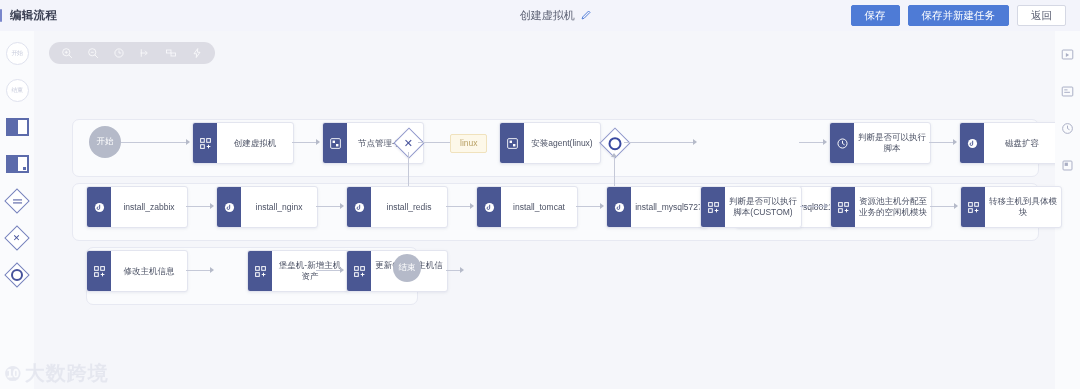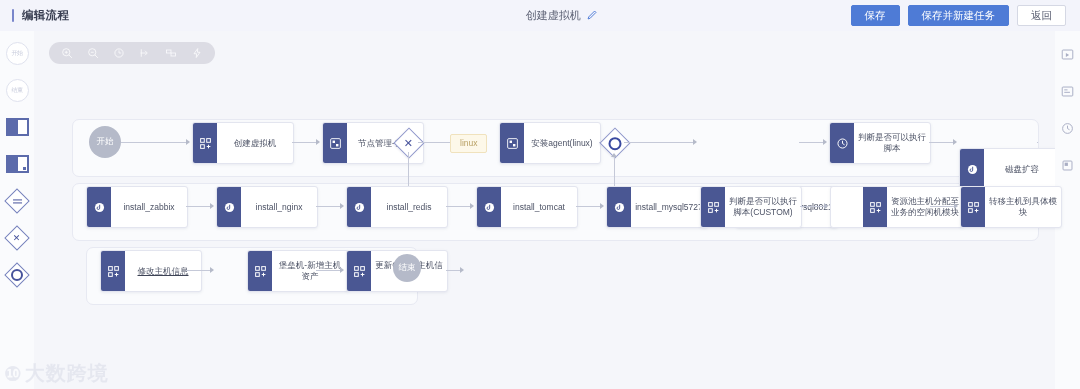--- a/index.html
+++ b/index.html
@@ -10,21 +10,21 @@
     font-size:11px;color:#3d4355;
     position:relative;
   }
 
   
   .topbar{
     position:absolute;left:0;top:0;width:1080px;height:31px;
     background:#f3f4fb;border-bottom:1px solid #e4e6f0;
     display:flex;align-items:center;
   }
-  .tb-left{display:flex;align-items:center;padding-left:12px;min-width:260px;}
+  .tb-left{display:flex;align-items:center;padding-left:0;min-width:260px;}
   .tb-accent{width:2px;height:13px;background:#7986cb;margin-right:8px;border-radius:1px;}
   .tb-title{font-size:11.5px;font-weight:bold;color:#3b4053;letter-spacing:.3px;}
   .tb-center{flex:1;display:flex;align-items:center;justify-content:center;gap:5px;}
   .tb-center-title{font-size:11px;color:#5b6073;}
   .pencil{display:inline-block;width:11px;height:11px;color:#4e7bd6;}
   .tb-right{display:flex;align-items:center;gap:8px;padding-right:14px;}
   .btn{
     height:19px;line-height:19px;padding:0 13px;border-radius:2px;
     font-size:10.5px;cursor:pointer;border:1px solid transparent;white-space:nowrap;
   }
@@ -333,21 +333,21 @@
         <svg width="13" height="13" viewBox="0 0 16 16">
             <circle cx="8" cy="8" r="5.6" fill="none" stroke="#fff" stroke-width="1.2"></circle>
             <path d="M8 4.6V8l2.6 1.7" stroke="#fff" stroke-width="1.2" fill="none"></path>
           </svg>
       </div>
       <div class="lbl">判断是否可以执行脚本</div>
     </div>
     <div class="ln lnh" style="left:895px;top:111px;width:25px;"></div>
     <div class="arrow" style="left:919px;top:108px;"></div>
 
-    <div class="node" style="left:925px;top:91px;width:100px;margin-top:26px;">
+    <div class="node" style="left:925px;top:91px;width:100px;">
 
       <div class="chip">
         <svg width="13" height="13" viewBox="0 0 16 16">
             <circle cx="8" cy="8" r="5.6" fill="#fff"></circle>
             <path d="M8.2 4.6v4.2a1.6 1.6 0 1 1-1.6-1.6" fill="none" stroke="#4a5793" stroke-width="1.2"></path>
           </svg>
       </div>
       <div class="lbl">磁盘扩容</div>
     </div>
 
@@ -455,21 +455,21 @@
           <rect x="2" y="9.5" width="4.5" height="4.5" fill="none" stroke="#fff" stroke-width="1.2"></rect>
           <rect x="9.5" y="2" width="4.5" height="4.5" fill="none" stroke="#fff" stroke-width="1.2"></rect>
           <path d="M11.7 9.5v4.5M9.5 11.7h4.5" stroke="#fff" stroke-width="1.2"></path>
         </svg>
     </div>
     <div class="lbl">判断是否可以执行脚本(CUSTOM)</div>
   </div>
   <div class="ln lnh" style="left:766px;top:175px;width:25px;"></div>
   <div class="arrow" style="left:790px;top:172px;"></div>
 
-  <div class="node" style="left:796px;top:155px;width:100px;pointer-events:auto;padding-left:32px;">
+  <div class="node" style="left:796px;top:155px;width:100px;pointer-events:auto;">
 
     <div class="chip">
       <svg width="13" height="13" viewBox="0 0 16 16">
           <rect x="2" y="2" width="4.5" height="4.5" fill="none" stroke="#fff" stroke-width="1.2"></rect>
           <rect x="2" y="9.5" width="4.5" height="4.5" fill="none" stroke="#fff" stroke-width="1.2"></rect>
           <rect x="9.5" y="2" width="4.5" height="4.5" fill="none" stroke="#fff" stroke-width="1.2"></rect>
           <path d="M11.7 9.5v4.5M9.5 11.7h4.5" stroke="#fff" stroke-width="1.2"></path>
         </svg>
     </div>
     <div class="lbl">资源池主机分配至业务的空闲机模块</div>
@@ -483,21 +483,21 @@
       <svg width="13" height="13" viewBox="0 0 16 16">
           <rect x="2" y="2" width="4.5" height="4.5" fill="none" stroke="#fff" stroke-width="1.2"></rect>
           <rect x="2" y="9.5" width="4.5" height="4.5" fill="none" stroke="#fff" stroke-width="1.2"></rect>
           <rect x="9.5" y="2" width="4.5" height="4.5" fill="none" stroke="#fff" stroke-width="1.2"></rect>
           <path d="M11.7 9.5v4.5M9.5 11.7h4.5" stroke="#fff" stroke-width="1.2"></path>
         </svg>
     </div>
     <div class="lbl">转移主机到具体模块</div>
   </div>
 
-  <div class="node" style="left:66px;top:219px;width:100px;pointer-events:auto;text-decoration:underline;">
+  <div class="node" style="left:52px;top:219px;width:100px;pointer-events:auto;">
 
     <div class="chip">
       <svg width="13" height="13" viewBox="0 0 16 16">
           <rect x="2" y="2" width="4.5" height="4.5" fill="none" stroke="#fff" stroke-width="1.2"></rect>
           <rect x="2" y="9.5" width="4.5" height="4.5" fill="none" stroke="#fff" stroke-width="1.2"></rect>
           <rect x="9.5" y="2" width="4.5" height="4.5" fill="none" stroke="#fff" stroke-width="1.2"></rect>
           <path d="M11.7 9.5v4.5M9.5 11.7h4.5" stroke="#fff" stroke-width="1.2"></path>
         </svg>
     </div>
     <div class="lbl">修改主机信息</div>

